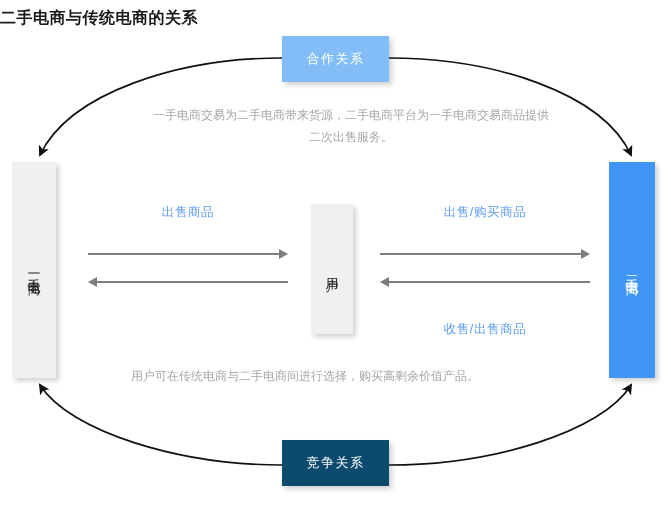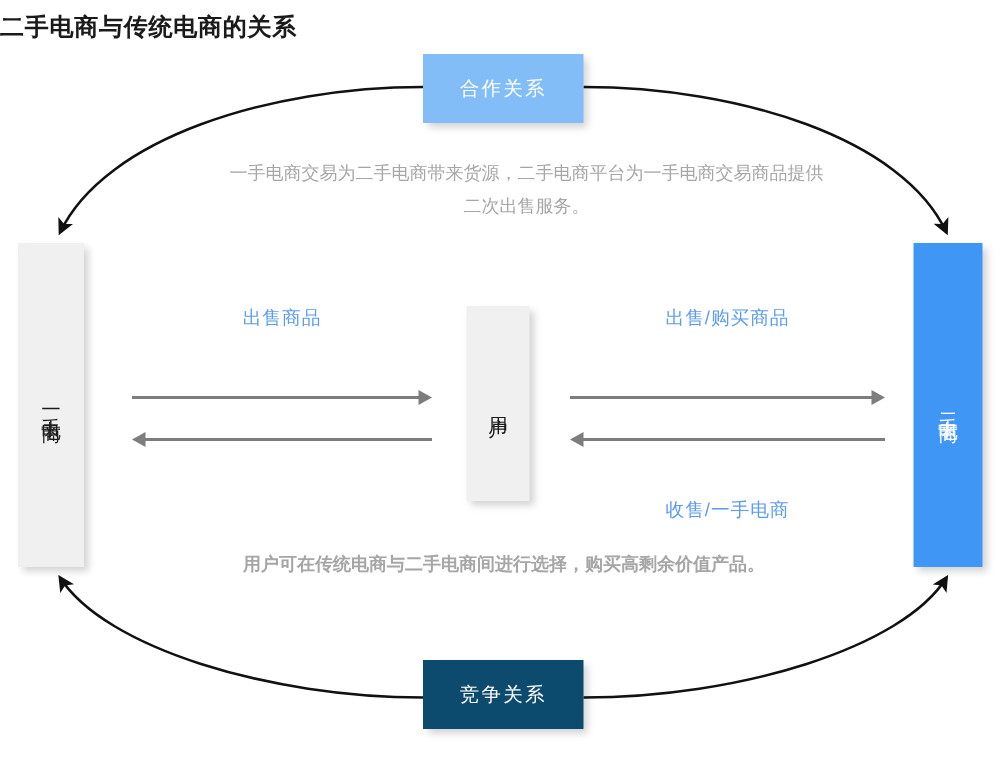--- a/index.html
+++ b/index.html
@@ -119,40 +119,38 @@
   #note-top {
     left: 148px;
     top: 104px;
     width: 406px;
     text-align: center;
   }
   #note-bottom {
     left: 131px;
     top: 365px;
     width: 410px;
-    text-align: center;
-    font-weight: bold;
   }
 
   
   .flow-group {
     position: absolute;
   }
   #flow-left  { left: 88px;  top: 204px; width: 200px; }
   #flow-right { left: 380px; top: 204px; width: 210px; }
 
   .flow-label {
     font-size: 12.5px;
     color: #5b9bf0;
     text-align: center;
     letter-spacing: 0.6px;
     white-space: nowrap;
   }
   #flow-left  .flow-label.top,
-  #flow-right .flow-label.top { margin-bottom: 39px; }
+  #flow-right .flow-label.top { margin-bottom: 28px; }
   #flow-left  .flow-label.bottom,
   #flow-right .flow-label.bottom { margin-top: 34px; }
 
   .arrow-row {
     position: relative;
     height: 10px;
   }
   .arrow-row .shaft {
     position: absolute;
     top: 4px;
@@ -237,16 +235,16 @@
     <div class="flow-label top">出售/购买商品</div>
     <div class="arrow-row to-right">
       <div class="shaft"></div>
       <div class="head"></div>
     </div>
     <div class="spacer-16"></div>
     <div class="arrow-row to-left">
       <div class="shaft"></div>
       <div class="head"></div>
     </div>
-    <div class="flow-label bottom">收售/一手电商</div>
+    <div class="flow-label bottom">收售/出售商品</div>
   </div>
 
 </div>
 
 </body></html>

